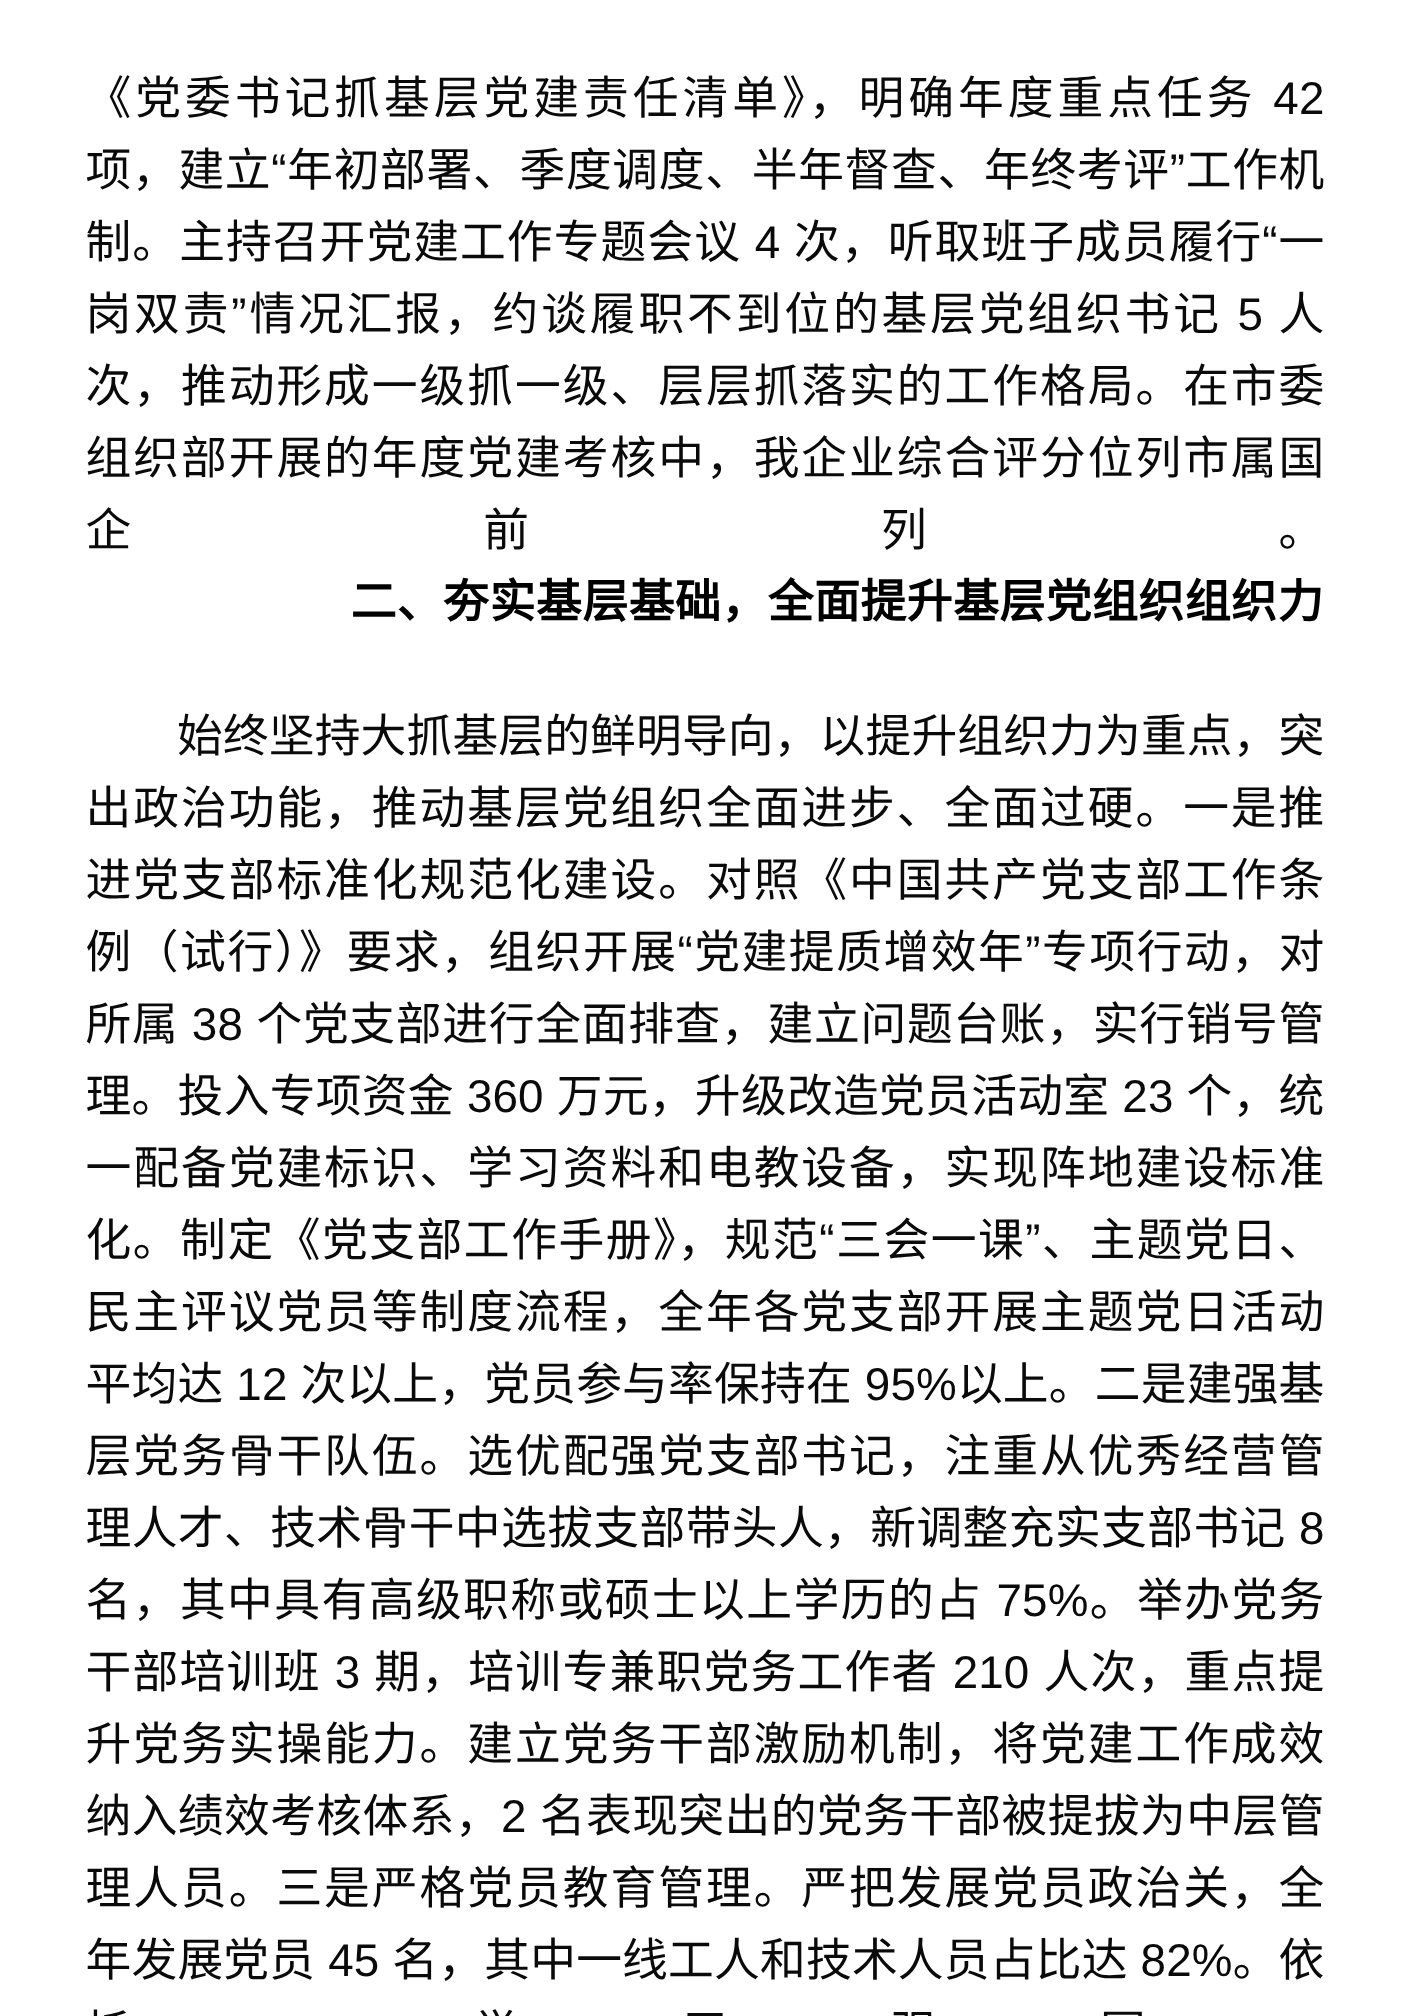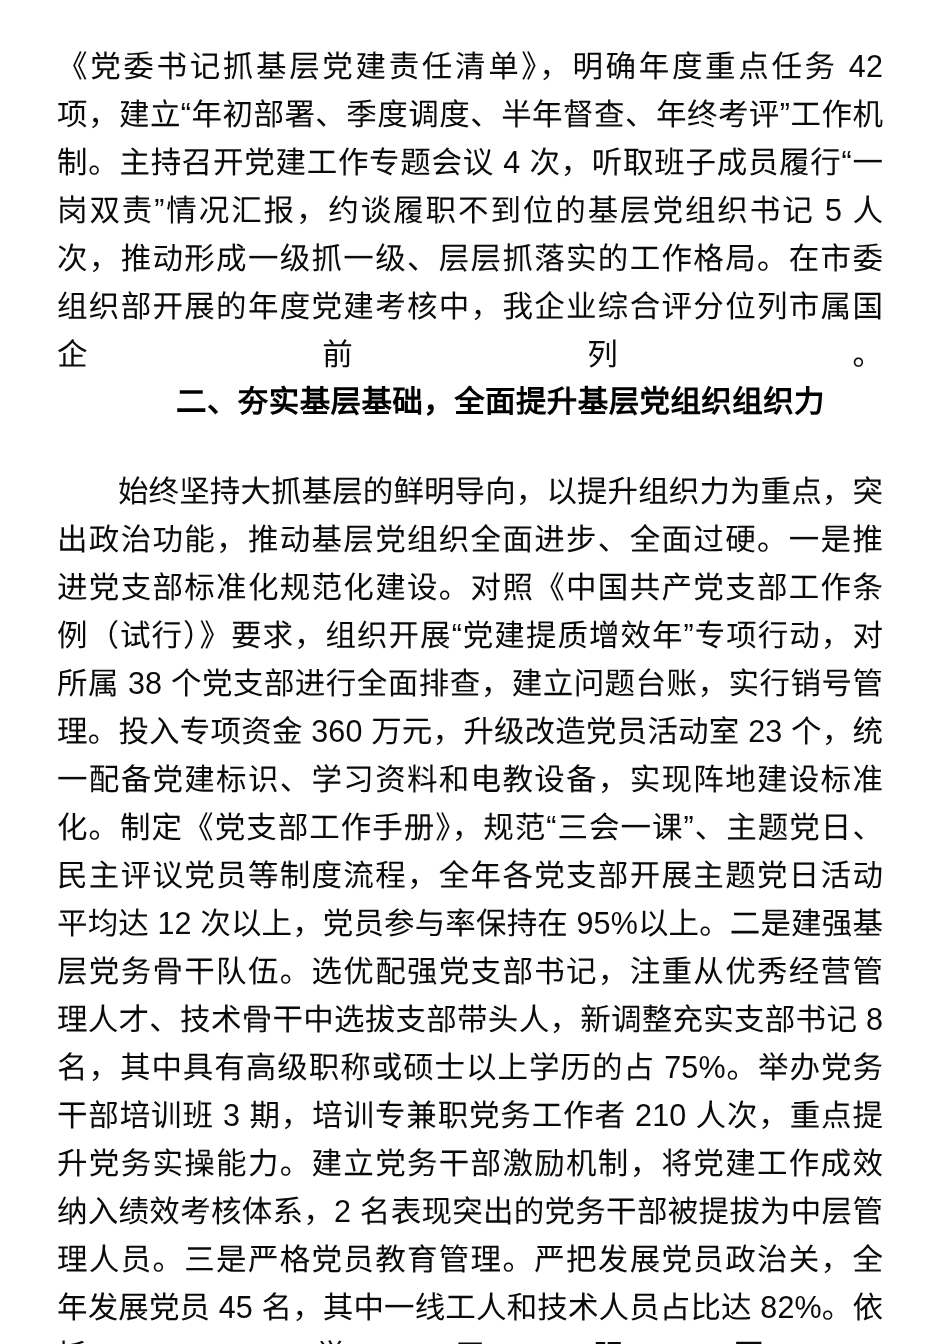--- a/index.html
+++ b/index.html
@@ -60,21 +60,21 @@
 
   
   .heading {
     margin: 0;
     font-size: 30.5px;
     line-height: 48px;
     text-indent: 61px;
     font-weight: 700;
     letter-spacing: 0.4px;
     color: #000000;
-    text-align: center;
+    text-align: right;
     font-family: "DejaVu Sans", "Liberation Sans", sans-serif;
     font-stretch: condensed;
   }
 
   
   .para.clipped {
     text-align-last: justify;
   }
 
   .para.full-justify {

